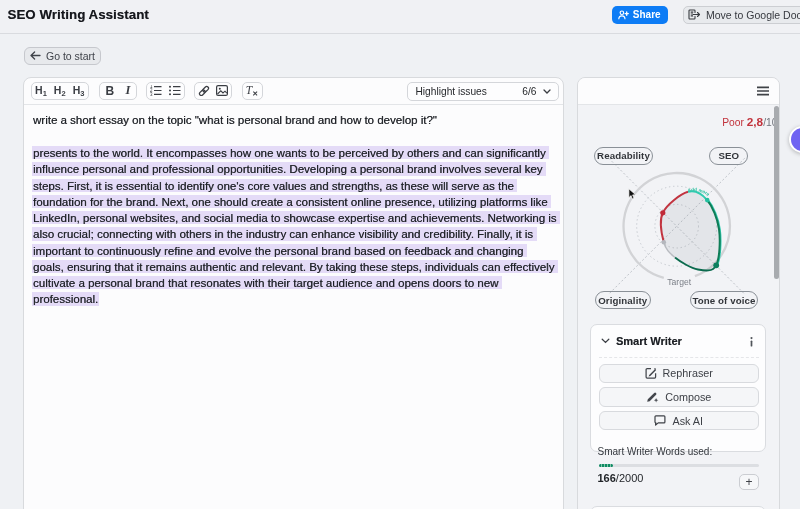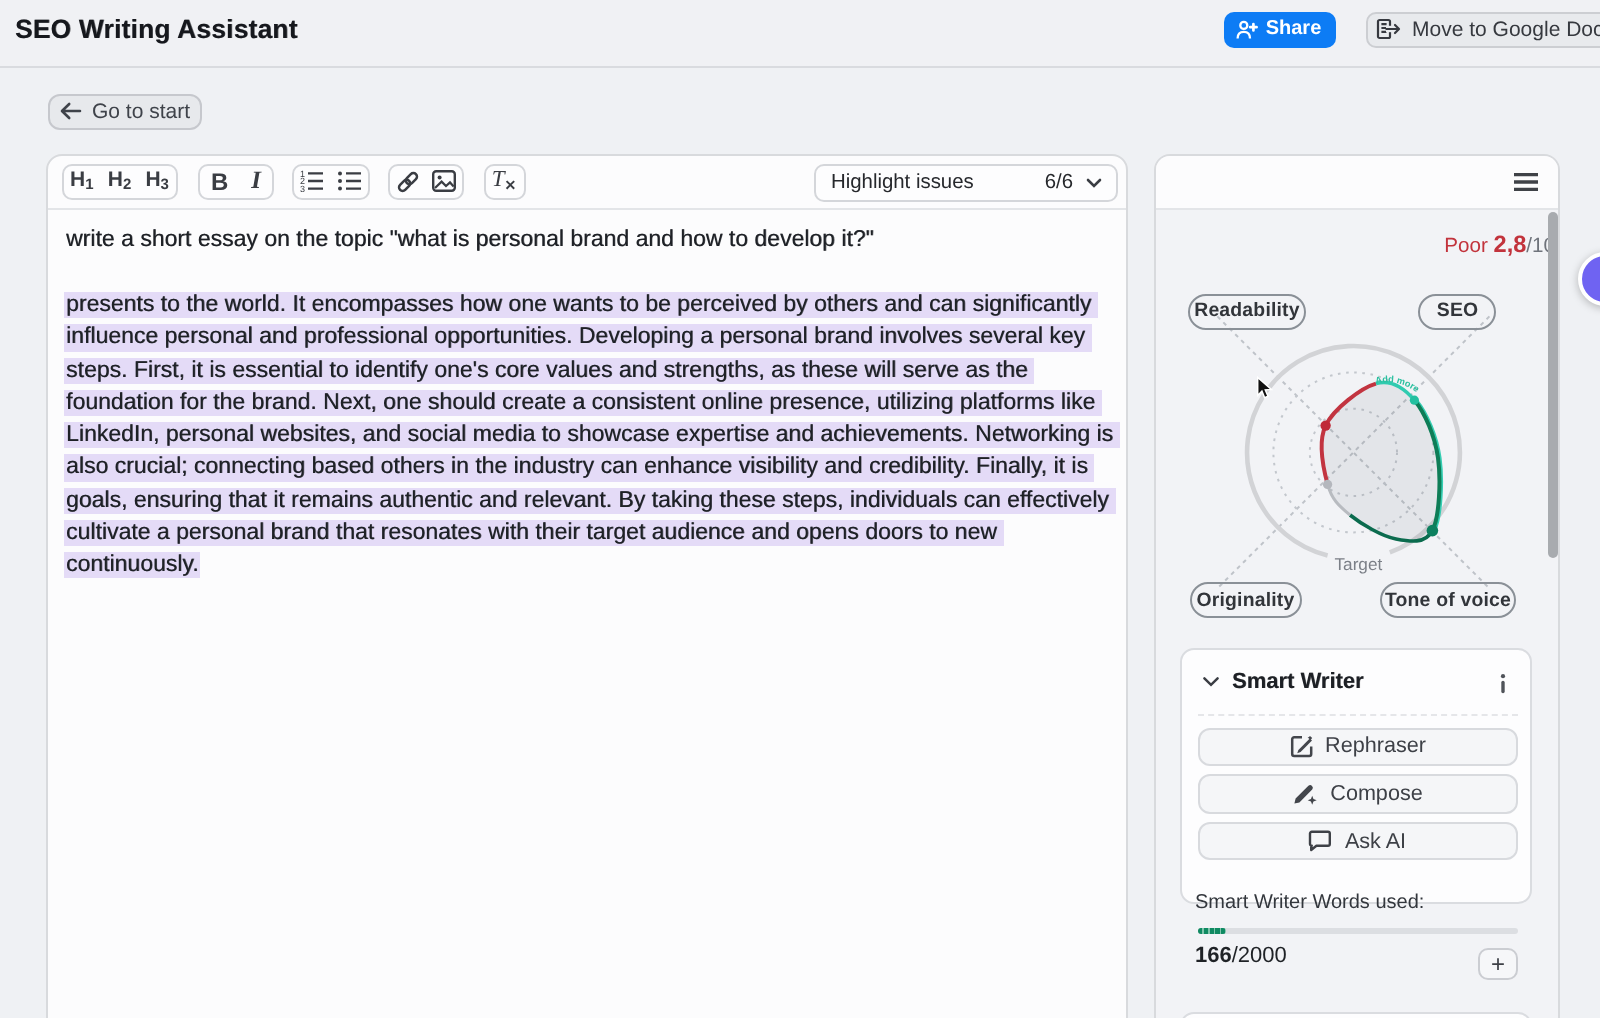--- a/index.html
+++ b/index.html
@@ -140,24 +140,25 @@
       </div>
   </div>
   <div id="etext">
     <div>write a short essay on the topic "what is personal brand and how to develop it?"</div>
     <div>&nbsp;</div>
     <div class="hl"><span>presents to the world. It encompasses how one wants to be perceived by others and can significantly</span></div>
     <div class="hl"><span>influence personal and professional opportunities. Developing a personal brand involves several key</span></div>
     <div class="hl"><span>steps. First, it is essential to identify one's core values and strengths, as these will serve as the</span></div>
     <div class="hl"><span>foundation for the brand. Next, one should create a consistent online presence, utilizing platforms like</span></div>
     <div class="hl"><span>LinkedIn, personal websites, and social media to showcase expertise and achievements. Networking is</span></div>
-    <div class="hl"><span>also crucial; connecting based others in the industry can enhance visibility and credibility. Finally, it is</span></div>
+    <div class="hl"><span>also crucial; connecting with others in the industry can enhance visibility and credibility. Finally, it is</span></div>
+    <div class="hl"><span>important to continuously refine and evolve the personal brand based on feedback and changing</span></div>
     <div class="hl"><span>goals, ensuring that it remains authentic and relevant. By taking these steps, individuals can effectively</span></div>
     <div class="hl"><span>cultivate a personal brand that resonates with their target audience and opens doors to new</span></div>
-    <div class="hl last"><span>continuously.</span></div>
+    <div class="hl last"><span>professional.</span></div>
   </div>
 </div>
 
 <div id="sidebar">
   <div id="sbhead">
     <svg style="position:absolute; right:10px; top:8px;" width="12" height="11" viewBox="0 0 12 11">
         <path d="M0 1.3 h12 M0 5 h12 M0 8.7 h12" stroke="#3f4247" stroke-width="1.7"></path>
       </svg>
   </div>
   <div id="score"><span class="r">Poor <b style="font-size:11.8px;">2,8</b></span>/10</div>

